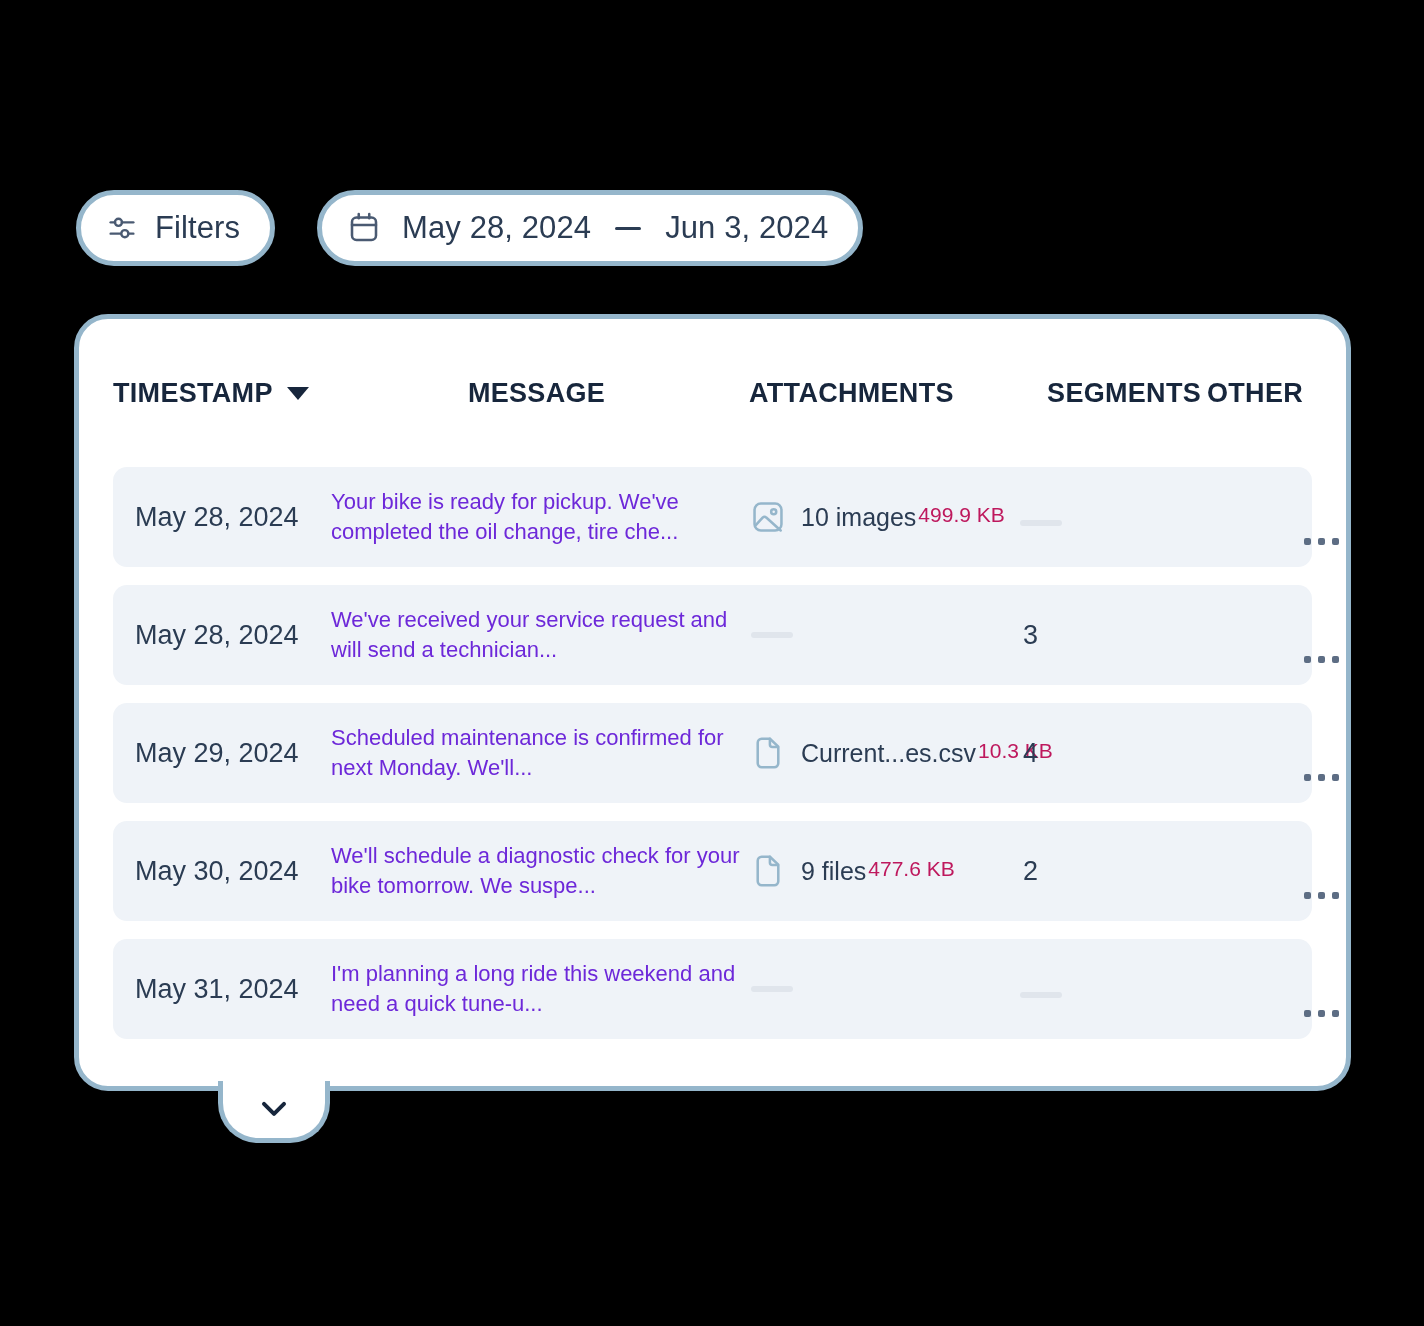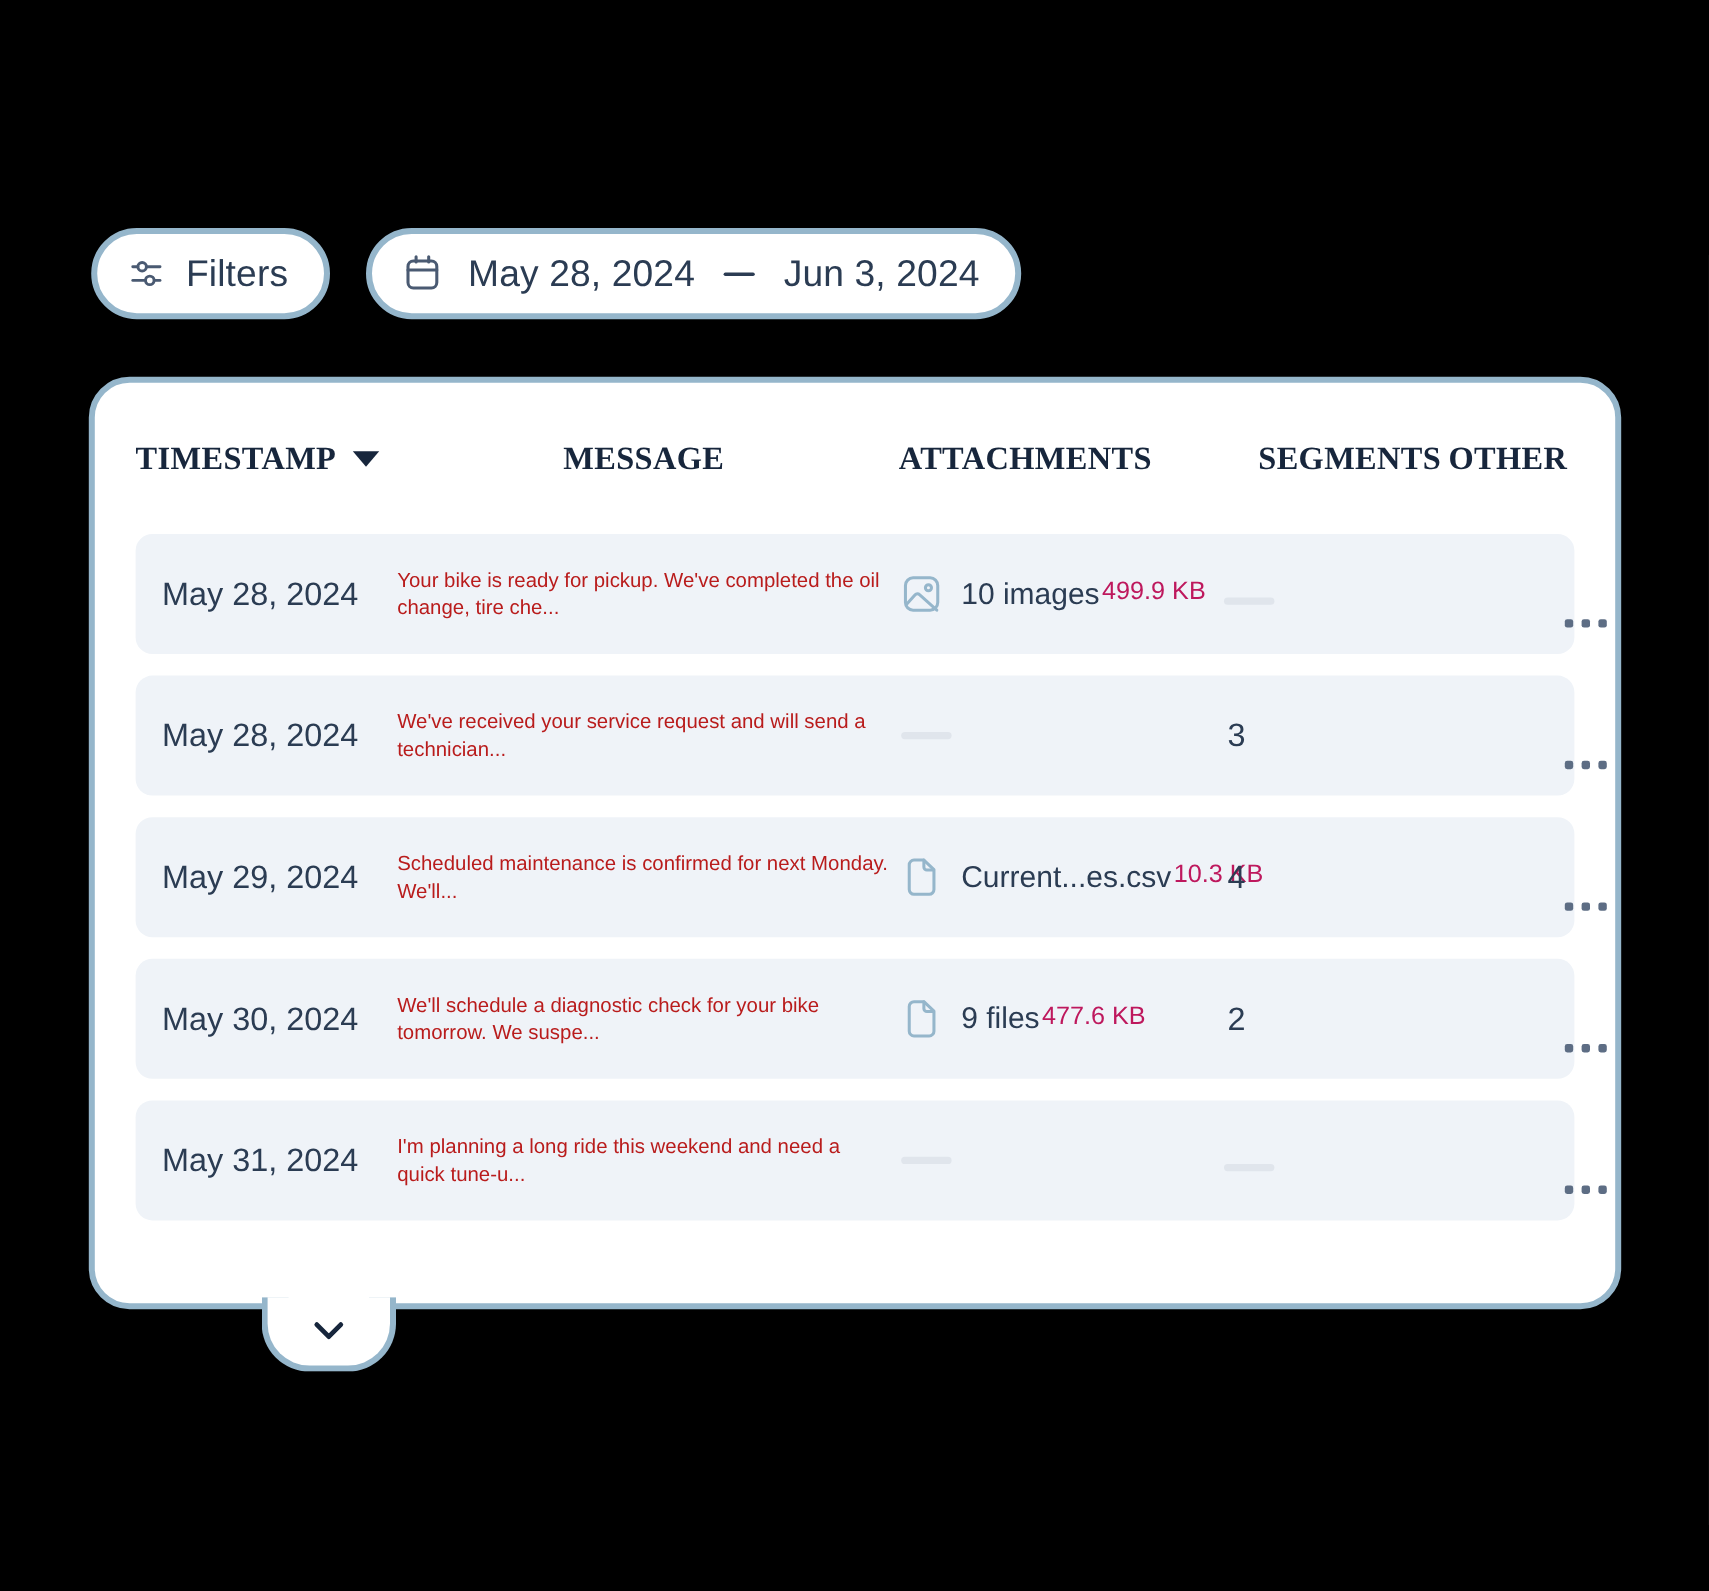--- a/index.html
+++ b/index.html
@@ -18,21 +18,21 @@
     height: 1326px;
   }
 
   
   .toolbar {
     position: absolute;
     left: 76px;
     top: 190px;
     display: flex;
     align-items: flex-end;
-    gap: 30px;
+    gap: 42px;
   }
 
   .pill {
     display: flex;
     align-items: center;
     background: #ffffff;
     border: 5px solid #95b6cb;
     border-radius: 40px;
     height: 76px;
     padding: 0 26px;
@@ -100,25 +100,24 @@
 
   
   .table {
     position: absolute;
     left: 0; top: 0; right: 0;
     padding: 0;
   }
 
   .thead {
     margin: 0 34px;
-    height: 126px;
+    height: 148px;
     display: grid;
     grid-template-columns: 218px 412px 262px 196px 152px;
     align-items: center;
-    font-family: Liberation Serif, serif;
   }
 
   .th {
     font-size: 27px;
     font-weight: 700;
     color: #17263c;
     letter-spacing: 0.3px;
     white-space: nowrap;
   }
   .th.c-timestamp { display: flex; align-items: center; gap: 14px; }
@@ -150,23 +149,23 @@
   .row:last-child { margin-bottom: 0; }
 
   .cell-timestamp {
     font-size: 27px;
     color: #2b3c53;
     white-space: nowrap;
     padding-left: 22px;
   }
 
   .cell-message {
-    font-size: 17px;
+    font-size: 22px;
     line-height: 1.36;
-    color: #b91c1c;
+    color: #6d28d9;
   }
 
   .cell-attach {
     display: flex;
     align-items: center;
     gap: 14px;
     padding-left: 6px;
   }
   .attach-text { display: flex; flex-direction: row; gap: 2px; }
   .attach-name {

